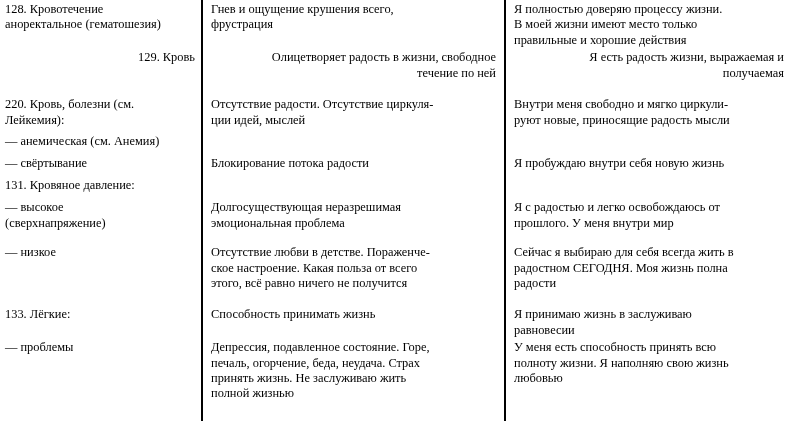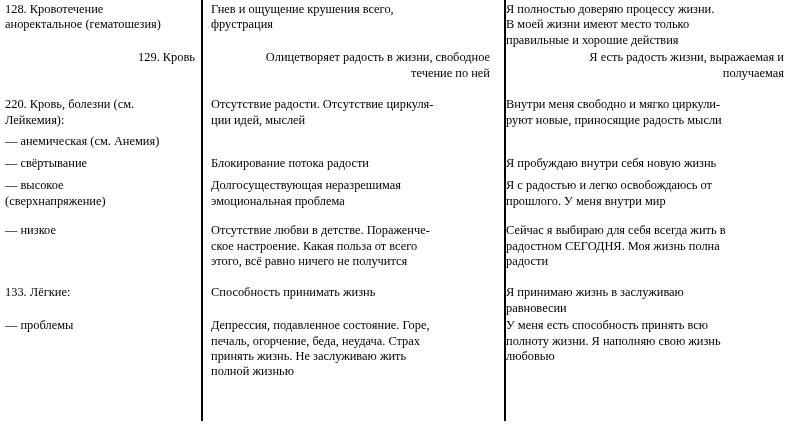--- a/index.html
+++ b/index.html
@@ -52,22 +52,22 @@
 
   .col-a { width: 201px; }
   .col-b { width: 303px; }
   .col-c { width: 286px; }
 
   .cell-inner {
     padding-top: 2px;
   }
 
   .cell-a .cell-inner { padding-left: 5px;  padding-right: 6px; }
-  .cell-b .cell-inner { padding-left: 10px; padding-right: 14px; }
-  .cell-c .cell-inner { padding-left: 2px; padding-right: 6px; }
+  .cell-b .cell-inner { padding-left: 10px; padding-right: 8px; }
+  .cell-c .cell-inner { padding-left: 10px; padding-right: 6px; }
 
   .line { white-space: pre; }
 
   
   .r0 td { height: 47px; margin-left: 36px; }
   .r1 td { height: 47px; text-align: right; }
   .r2 td { height: 37px; }
   .r3 td { height: 22px; }
   .r4 td { height: 22px; }
   .r5 td { height: 22px; }
@@ -181,20 +181,33 @@
             <div class="line">Блокирование потока радости</div>
           </div>
         </td>
         <td class="cell-c">
           <div class="cell-inner">
             <div class="line">Я пробуждаю внутри себя новую жизнь</div>
           </div>
         </td>
       </tr>
 
+      <tr class="r5">
+        <td class="cell-a">
+          <div class="cell-inner">
+            <div class="line">131. Кровяное давление:</div>
+          </div>
+        </td>
+        <td class="cell-b">
+          <div class="cell-inner"></div>
+        </td>
+        <td class="cell-c">
+          <div class="cell-inner"></div>
+        </td>
+      </tr>
 
       <tr class="r6">
         <td class="cell-a">
           <div class="cell-inner">
             <div class="line">— высокое</div>
             <div class="line">(сверхнапряжение)</div>
           </div>
         </td>
         <td class="cell-b">
           <div class="cell-inner">

